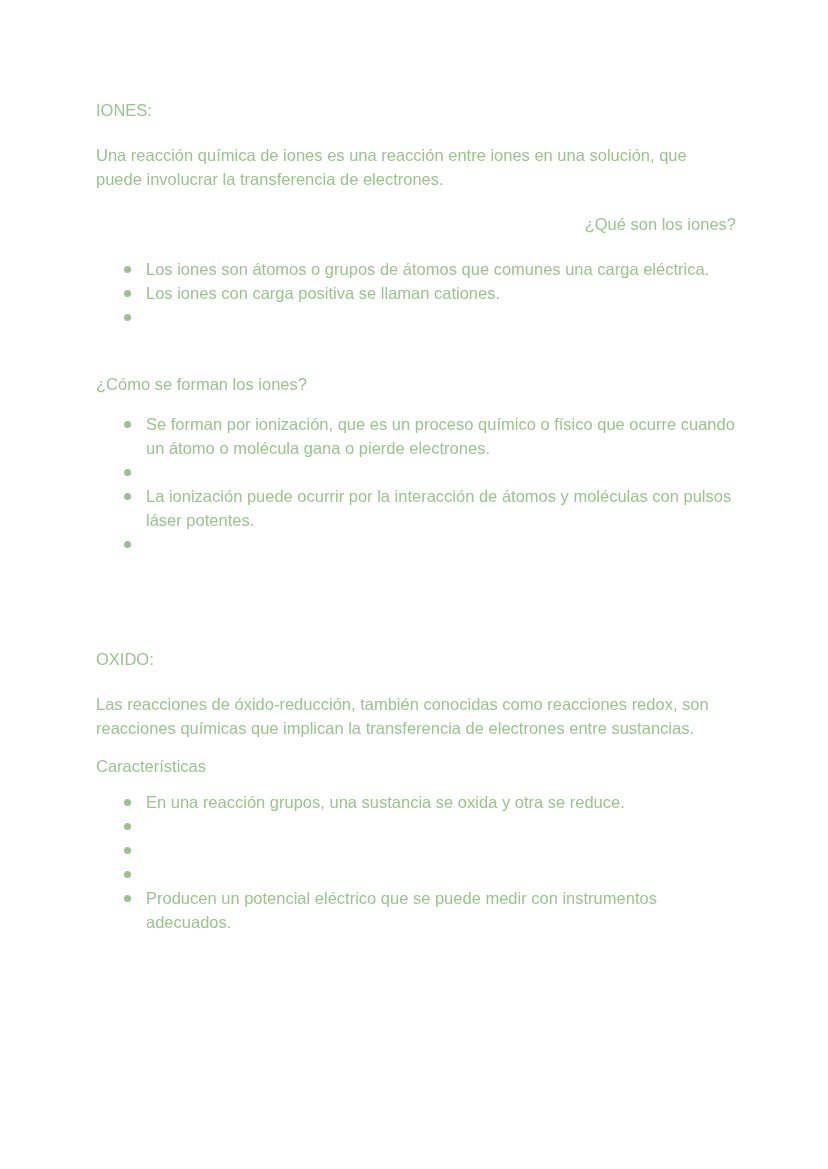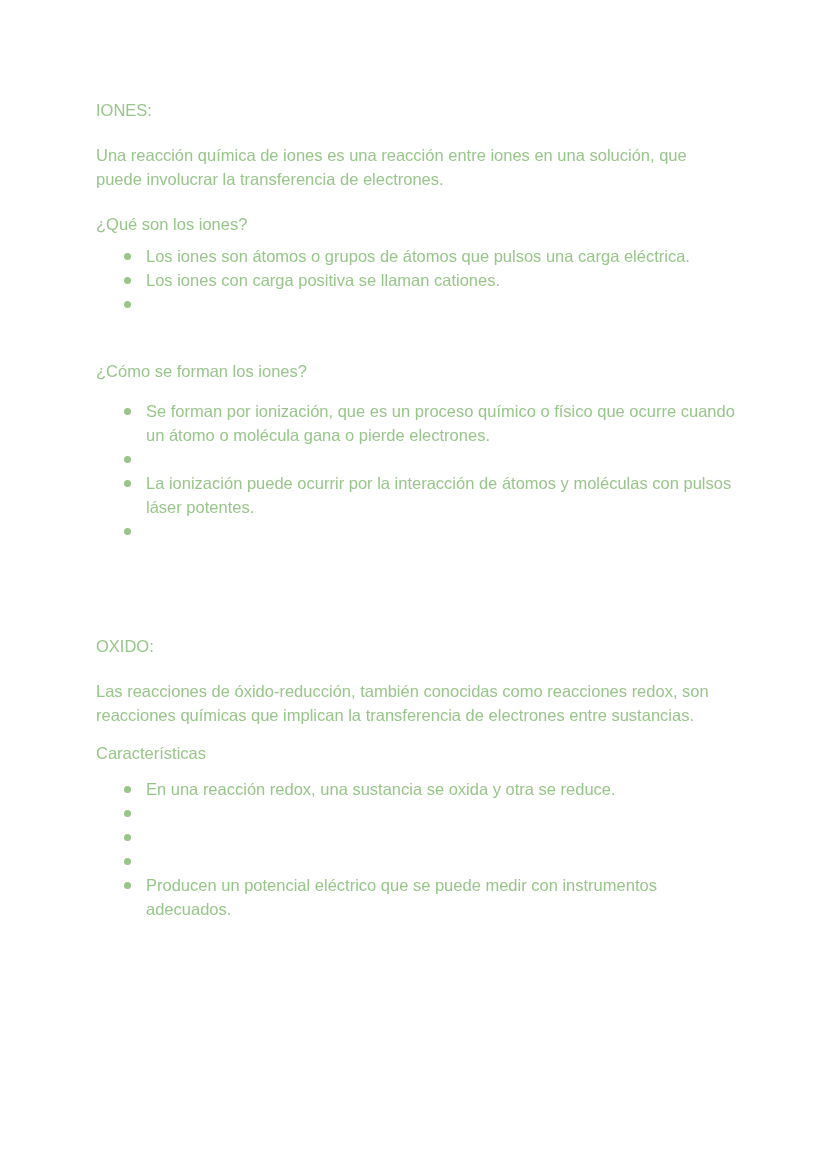--- a/index.html
+++ b/index.html
@@ -46,57 +46,57 @@
       position: absolute;
       left: 28px;
       top: 9px;
       width: 7px;
       height: 7px;
       border-radius: 50%;
       background: #98c68a;
     }
     .sec-ions-title { margin-bottom: 21px; }
     .sec-ions-desc { margin-bottom: 21px; }
-    .sec-ions-q1 { margin-bottom: 8px; }
+    .sec-ions-q1 { margin-bottom: 21px; text-align: right; }
     .list-ions { margin-bottom: 43px; }
     .sec-ions-q2 { margin-bottom: 16px; }
     .list-formation { margin-bottom: 91px; }
     .sec-oxido-title { margin-bottom: 21px; }
     .sec-oxido-desc { margin-bottom: 14px; }
     .sec-oxido-char { margin-bottom: 12px; }
   </style>
 </head>
 <body>
 
 <div class="page">
 
   <section>
     <h2 class="heading sec-ions-title">IONES:</h2>
     <p class="sec-ions-desc">Una reacción química de iones es una reacción entre iones en una solución, que puede involucrar la transferencia de electrones.</p>
     <p class="sec-ions-q1">¿Qué son los iones?</p>
     <ul class="list-ions">
-      <li><span class="bullet"></span><span>Los iones son átomos o grupos de átomos que pulsos una carga eléctrica.</span></li>
+      <li><span class="bullet"></span><span>Los iones son átomos o grupos de átomos que comunes una carga eléctrica.</span></li>
       <li><span class="bullet"></span><span>Los iones con carga positiva se llaman cationes.</span></li>
       <li><span class="bullet"></span></li>
     </ul>
     <p class="sec-ions-q2">¿Cómo se forman los iones?</p>
     <ul class="list-formation">
       <li><span class="bullet"></span><span>Se forman por ionización, que es un proceso químico o físico que ocurre cuando un átomo o molécula gana o pierde electrones.</span></li>
       <li><span class="bullet"></span><span></span></li>
       <li><span class="bullet"></span><span>La ionización puede ocurrir por la interacción de átomos y moléculas con pulsos láser potentes.</span></li>
       <li><span class="bullet"></span><span></span></li>
     </ul>
   </section>
 
   <section>
     <h2 class="heading sec-oxido-title">OXIDO:</h2>
     <p class="sec-oxido-desc">Las reacciones de óxido-reducción, también conocidas como reacciones redox, son reacciones químicas que implican la transferencia de electrones entre sustancias.</p>
     <p class="sec-oxido-char">Características</p>
     <ul>
-      <li><span class="bullet"></span><span>En una reacción redox, una sustancia se oxida y otra se reduce.</span></li>
+      <li><span class="bullet"></span><span>En una reacción grupos, una sustancia se oxida y otra se reduce.</span></li>
       <li><span class="bullet"></span><span></span></li>
       <li><span class="bullet"></span><span></span></li>
       <li><span class="bullet"></span><span></span></li>
       <li><span class="bullet"></span><span>Producen un potencial eléctrico que se puede medir con instrumentos adecuados.</span></li>
     </ul>
   </section>
 
 </div>
 
 </body></html>

